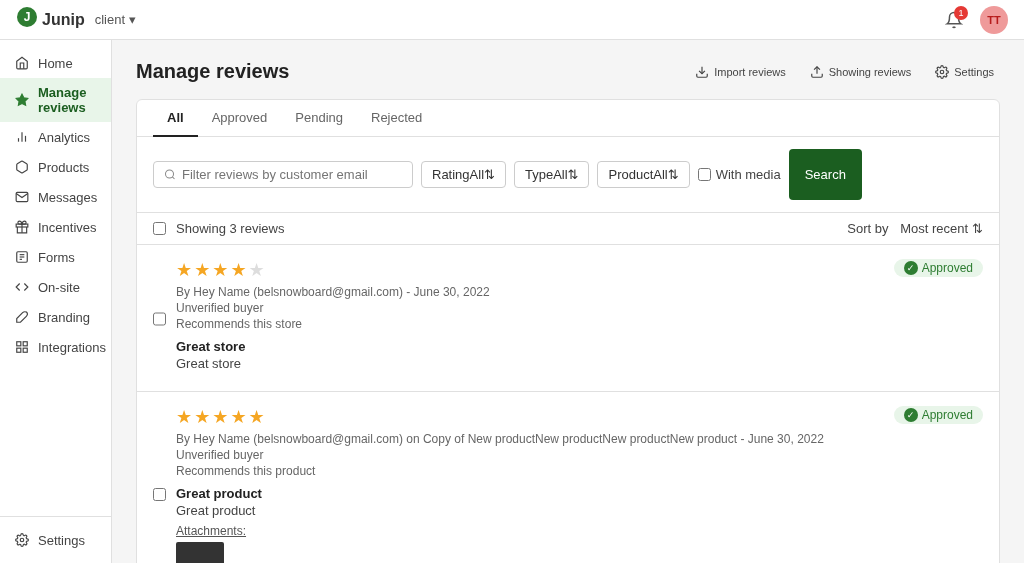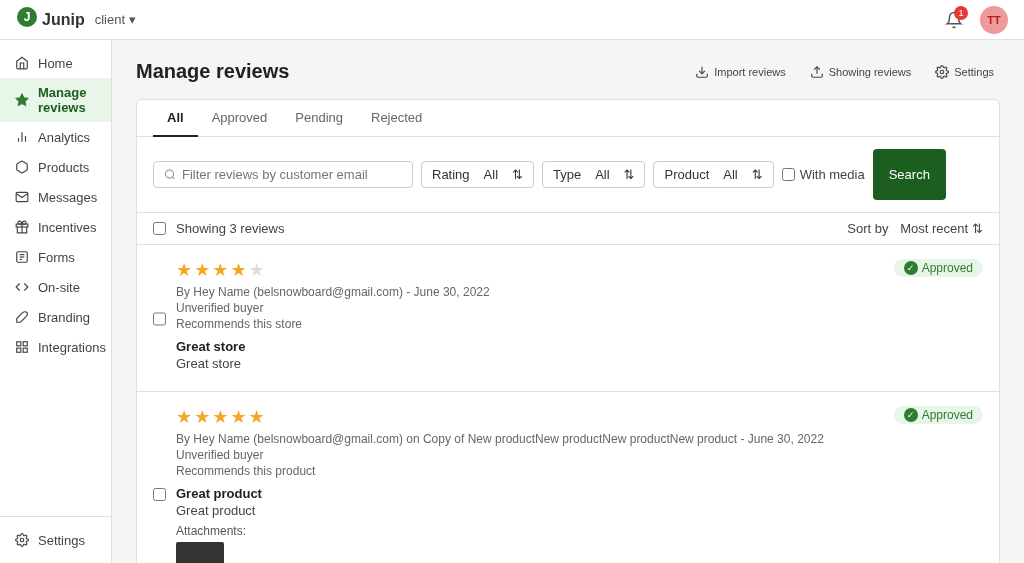--- a/index.html
+++ b/index.html
@@ -40,21 +40,21 @@
 
     
     .tabs { display: flex; border-bottom: 1px solid #e0e0e0; padding: 0 16px; }
     .tab { padding: 10px 14px; font-size: 13px; color: #666; cursor: pointer; border-bottom: 2px solid transparent; margin-bottom: -1px; }
     .tab.active { color: #222; font-weight: 600; border-bottom-color: #222; }
 
     
     .filters { display: flex; align-items: center; gap: 8px; padding: 12px 16px; border-bottom: 1px solid #e0e0e0; flex-wrap: wrap; }
     .filter-search { display: flex; align-items: center; gap: 6px; border: 1px solid #ccc; border-radius: 4px; padding: 5px 10px; flex: 1; max-width: 260px; background: #fff; }
     .filter-search input { border: none; outline: none; font-size: 13px; color: #333; width: 100%; background: transparent; }
-    .filter-select { border: 1px solid #ccc; border-radius: 4px; padding: 5px 10px; font-size: 13px; color: #333; background: #fff; cursor: pointer; display: flex; align-items: center; gap: 14px; }
+    .filter-select { border: 1px solid #ccc; border-radius: 4px; padding: 5px 10px; font-size: 13px; color: #333; background: #fff; cursor: pointer; display: flex; align-items: center; gap: 0; }
     .with-media-wrap { display: flex; align-items: center; gap: 5px; font-size: 13px; color: #444; cursor: pointer; }
     .with-media-wrap input { cursor: pointer; }
     .search-btn { background: #1b5e20; color: #fff; border: none; border-radius: 4px; padding: 18px 16px; font-size: 13px; cursor: pointer; font-weight: 500; }
 
     
     .showing-row { display: flex; align-items: center; padding: 8px 16px; border-bottom: 1px solid #e0e0e0; }
     .showing-row input[type=checkbox] { margin-right: 10px; cursor: pointer; }
     .showing-text { font-size: 13px; color: #444; flex: 1; }
     .sort-select { display: flex; align-items: center; gap: 4px; font-size: 13px; color: #444; cursor: pointer; }
 
@@ -66,21 +66,21 @@
     .review-top { display: flex; align-items: flex-start; justify-content: space-between; margin-bottom: 4px; }
     .stars { display: flex; gap: 2px; font-size: 18px; }
     .star-filled { color: #f5a623; }
     .star-empty { color: #ddd; }
     .status-badge { display: flex; align-items: center; gap: 4px; background: #e8f5e9; color: #2e7d32; border-radius: 12px; padding: 2px 10px; font-size: 12px; font-weight: 500; }
     .status-badge-icon { width: 14px; height: 14px; border-radius: 50%; background: #2e7d32; display: flex; align-items: center; justify-content: center; color: #fff; font-size: 9px; }
     .review-meta { font-size: 12px; color: #666; margin-bottom: 2px; }
     .review-recommends { font-size: 12px; color: #666; margin-bottom: 8px; }
     .review-title { font-size: 13px; font-weight: 600; color: #222; margin-bottom: 2px; }
     .review-content { font-size: 13px; color: #444; margin-bottom: 6px; }
-    .review-attachments-label { font-size: 12px; color: #555; margin-bottom: 4px; }
+    .review-attachments-label { font-size: 12px; color: #555; margin-bottom: 4px; text-decoration: underline; }
     .review-attachment { width: 48px; height: 36px; background: #333; border-radius: 2px; display: inline-block; }
   </style>
 </head>
 <body>
 
 <div class="topbar">
   <div class="topbar-logo">
     <span class="topbar-logo-green">
       <svg width="22" height="22" viewBox="0 0 22 22">
           <ellipse cx="11" cy="11" rx="10" ry="10" fill="#2e7d32"></ellipse>

